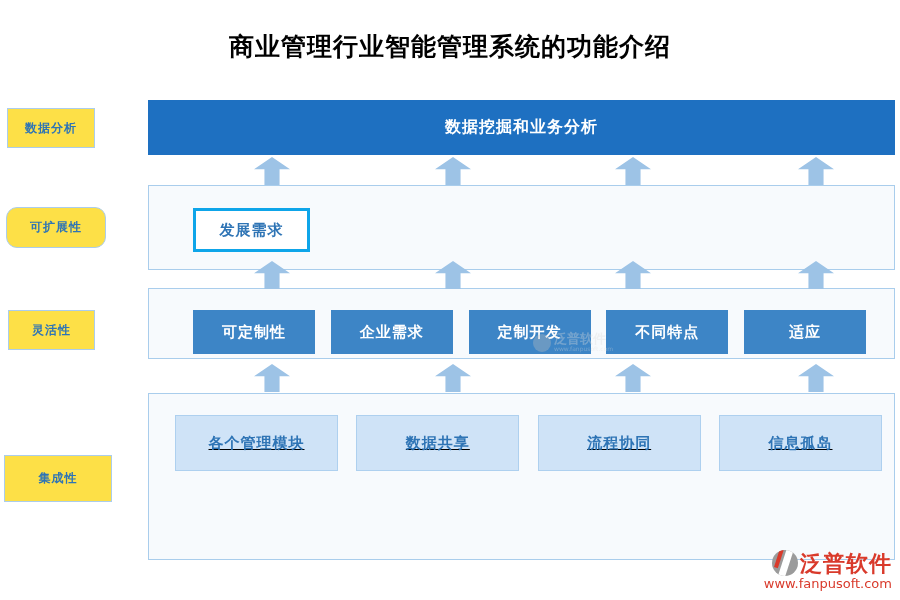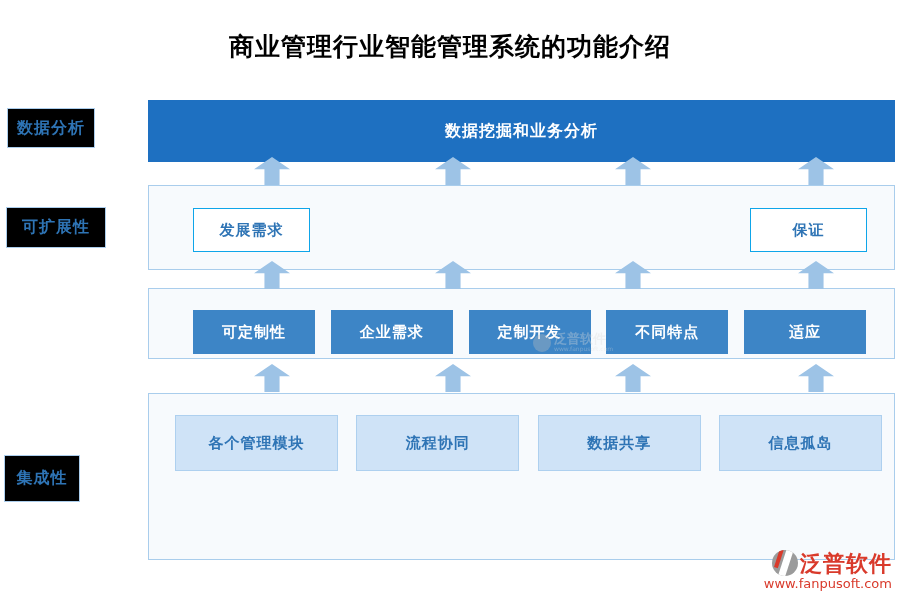--- a/index.html
+++ b/index.html
@@ -20,69 +20,69 @@
     font-family: "DejaVu Serif", "Liberation Serif", serif;
     font-weight: bold;
     font-size: 25px;
     color: #000000;
     letter-spacing: 1px;
   }
 
   
   .side-label {
     position: absolute;
-    background: #000000;
+    background: #fde047;
     border: 1px solid #abcdec;
     color: #2e74b5;
-    font-size: 16px;
+    font-size: 12px;
     font-weight: bold;
     display: flex; align-items: center; justify-content: center;
     letter-spacing: 1px;
   }
   .lbl-1 { left: 7px;  top: 108px; width: 88px;  height: 40px; }
-  .lbl-2 { left: 6px;  top: 207px; width: 100px; height: 41px; }
+  .lbl-2 { left: 6px;  top: 207px; width: 100px; height: 41px; border-radius: 11px; }
   .lbl-3 { left: 8px;  top: 310px; width: 87px;  height: 40px; }
-  .lbl-4 { left: 4px;  top: 455px; width: 76px;  height: 47px; }
+  .lbl-4 { left: 4px;  top: 455px; width: 108px;  height: 47px; }
 
   
   .bar {
     position: absolute;
     background: #1e70c1;
     color: #ffffff;
     font-size: 16px;
     font-weight: bold;
     display: flex; align-items: center; justify-content: center;
     letter-spacing: 1px;
   }
-  .top-bar { left: 148px; top: 100px; width: 747px; height: 62px; }
+  .top-bar { left: 148px; top: 100px; width: 747px; height: 55px; }
 
   .group {
     position: absolute;
     left: 148px; width: 747px;
     background: #f7fafd;
     border: 1px solid #a9cdec;
   }
   .group-2 { top: 185px; height: 85px; }
   .group-3 { top: 288px; height: 71px; }
   .group-4 { top: 393px; height: 167px; }
 
   .box-row {
     position: absolute;
     left: 0; width: 100%;
     display: flex;
     justify-content: space-between;
   }
   .row-2 .box-row { top: 22px; padding: 0 27px 0 44px; }
   .row-3 .box-row { top: 21px; padding: 0 28px 0 44px; }
-  .row-4 .box-row { top: 21px; padding: 0 12px 0 26px; }
+  .row-4 .box-row { top: 21px; padding: 0 12px 0 26px; text-decoration: underline; }
 
   .outline-box {
     width: 117px; height: 44px;
     background: #ffffff;
-    border: 1px solid #0ea5e9;
+    border: 3px solid #0ea5e9;
     color: #2e74b5;
     font-size: 15px; font-weight: bold;
     display: flex; align-items: center; justify-content: center;
     letter-spacing: 1px;
   }
   .solid-box {
     width: 122px; height: 44px;
     background: #3d85c6;
     color: #ffffff;
     font-size: 15px; font-weight: bold;
@@ -183,33 +183,33 @@
 </style>
 </head>
 <body>
 
 <div class="canvas">
 
   <div class="title">商业管理行业智能管理系统的功能介绍</div>
 
   <div class="side-label lbl-1">数据分析</div>
   <div class="side-label lbl-2">可扩展性</div>
+  <div class="side-label lbl-3">灵活性</div>
   <div class="side-label lbl-4">集成性</div>
 
   <div class="bar top-bar">数据挖掘和业务分析</div>
 
   <div class="arrow-up gap-1 ax-1"></div>
   <div class="arrow-up gap-1 ax-2"></div>
   <div class="arrow-up gap-1 ax-3"></div>
   <div class="arrow-up gap-1 ax-4"></div>
 
   <div class="group group-2 row-2">
     <div class="box-row">
       <div class="outline-box">发展需求</div>
-      <div class="outline-box">保证</div>
     </div>
   </div>
 
   <div class="arrow-up gap-2 ax-1"></div>
   <div class="arrow-up gap-2 ax-2"></div>
   <div class="arrow-up gap-2 ax-3"></div>
   <div class="arrow-up gap-2 ax-4"></div>
 
   <div class="group group-3 row-3">
     <div class="box-row">
@@ -222,22 +222,22 @@
   </div>
 
   <div class="arrow-up gap-3 ax-1"></div>
   <div class="arrow-up gap-3 ax-2"></div>
   <div class="arrow-up gap-3 ax-3"></div>
   <div class="arrow-up gap-3 ax-4"></div>
 
   <div class="group group-4 row-4">
     <div class="box-row">
       <div class="light-box">各个管理模块</div>
+      <div class="light-box">数据共享</div>
       <div class="light-box">流程协同</div>
-      <div class="light-box">数据共享</div>
       <div class="light-box">信息孤岛</div>
     </div>
   </div>
 
   <div class="watermark-center">
     <div class="wm-circle"></div>
     <div>
       <div class="wm-text">泛普软件</div>
       <div class="wm-url">www.fanpusoft.com</div>
     </div>

